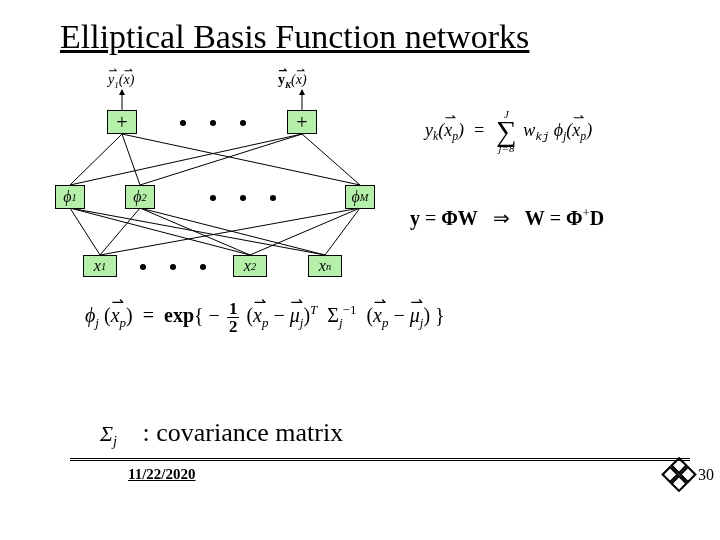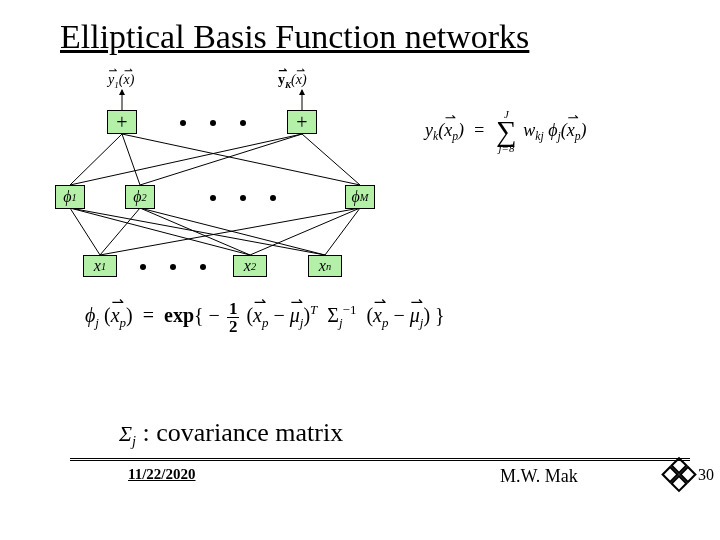--- a/index.html
+++ b/index.html
@@ -98,21 +98,21 @@
     left: 85px;
     font-size: 20px;
     font-family: "Times New Roman", serif;
   }
   .legend {
     position: absolute;
     left: 100px;
     font-size: 26px;
   }
   .legend1 { top: 380px; }
-  .legend2 { top: 418px; text-align: right; }
+  .legend2 { top: 418px; }
   .sym {
     display: inline-block;
     width: 36px;
     font-family: "Times New Roman", serif;
     font-style: italic;
     font-size: 22px;
   }
   
   .footer-line {
     position: absolute;
@@ -273,24 +273,29 @@
   </div>
 
   <div class="eq1">
     <span style="font-style:italic;">y</span><span class="sub" style="font-style:italic;">k</span>(<span class="vec" style="font-style:italic;">x</span><span class="sub" style="font-style:italic;">p</span>)
     &nbsp;=&nbsp;
     <span class="bigsum">
       <span class="lim">J</span>
       <span class="sigma">∑</span>
       <span class="lim">j=8</span>
     </span>
-    <span style="font-style:italic;">w</span><span class="sub" style="font-style:italic;">kj</span>
+    <span style="font-style:italic;">w</span><span class="sub" style="font-style:italic;font-family:Liberation Mono, monospace;">kj</span>
     <span style="font-style:italic;">ϕ</span><span class="sub" style="font-style:italic;">j</span>(<span class="vec" style="font-style:italic;">x</span><span class="sub" style="font-style:italic;">p</span>)
   </div>
 
+  <div class="eq2">
+    <span class="b">y</span> = <span class="b">ΦW</span>
+    &nbsp;&nbsp;⇒&nbsp;&nbsp;
+    <span class="b">W</span> = <span class="b">Φ</span><span class="sup">+</span><span class="b">D</span>
+  </div>
 
   <div class="phij">
     <span style="font-style:italic;">ϕ</span><span class="sub" style="font-style:italic;">j</span>
     (<span class="vec" style="font-style:italic;">x</span><span class="sub" style="font-style:italic;">p</span>)
     &nbsp;=&nbsp;
     <span class="b">exp</span>{&nbsp;−
     <span class="frac">
         <span class="num b">1</span>
         <span class="den b">2</span>
       </span>
@@ -301,21 +306,20 @@
     − <span class="vec" style="font-style:italic;">μ</span><span class="sub" style="font-style:italic;">j</span>)&nbsp;}
   </div>
 
   <div class="legend legend2">
     <span class="sym">Σ<span class="sub" style="font-style:italic;">j</span></span>
     <span>: covariance matrix</span>
   </div>
 
   <div class="footer-line"></div>
   <div class="footer-date">11/22/2020</div>
-  <div class="footer-author">M.W. Mak</div>
 
   <svg class="logo" viewBox="0 0 40 40">
     <g transform="translate(20,4) rotate(45)">
       <rect x="0" y="0" width="10" height="10" fill="none" stroke="#000" stroke-width="2"></rect>
       <rect x="12" y="0" width="10" height="10" fill="none" stroke="#000" stroke-width="2"></rect>
       <rect x="0" y="12" width="10" height="10" fill="none" stroke="#000" stroke-width="2"></rect>
       <rect x="12" y="12" width="10" height="10" fill="none" stroke="#000" stroke-width="2"></rect>
     </g>
   </svg>
   <div class="pagenum">30</div>

